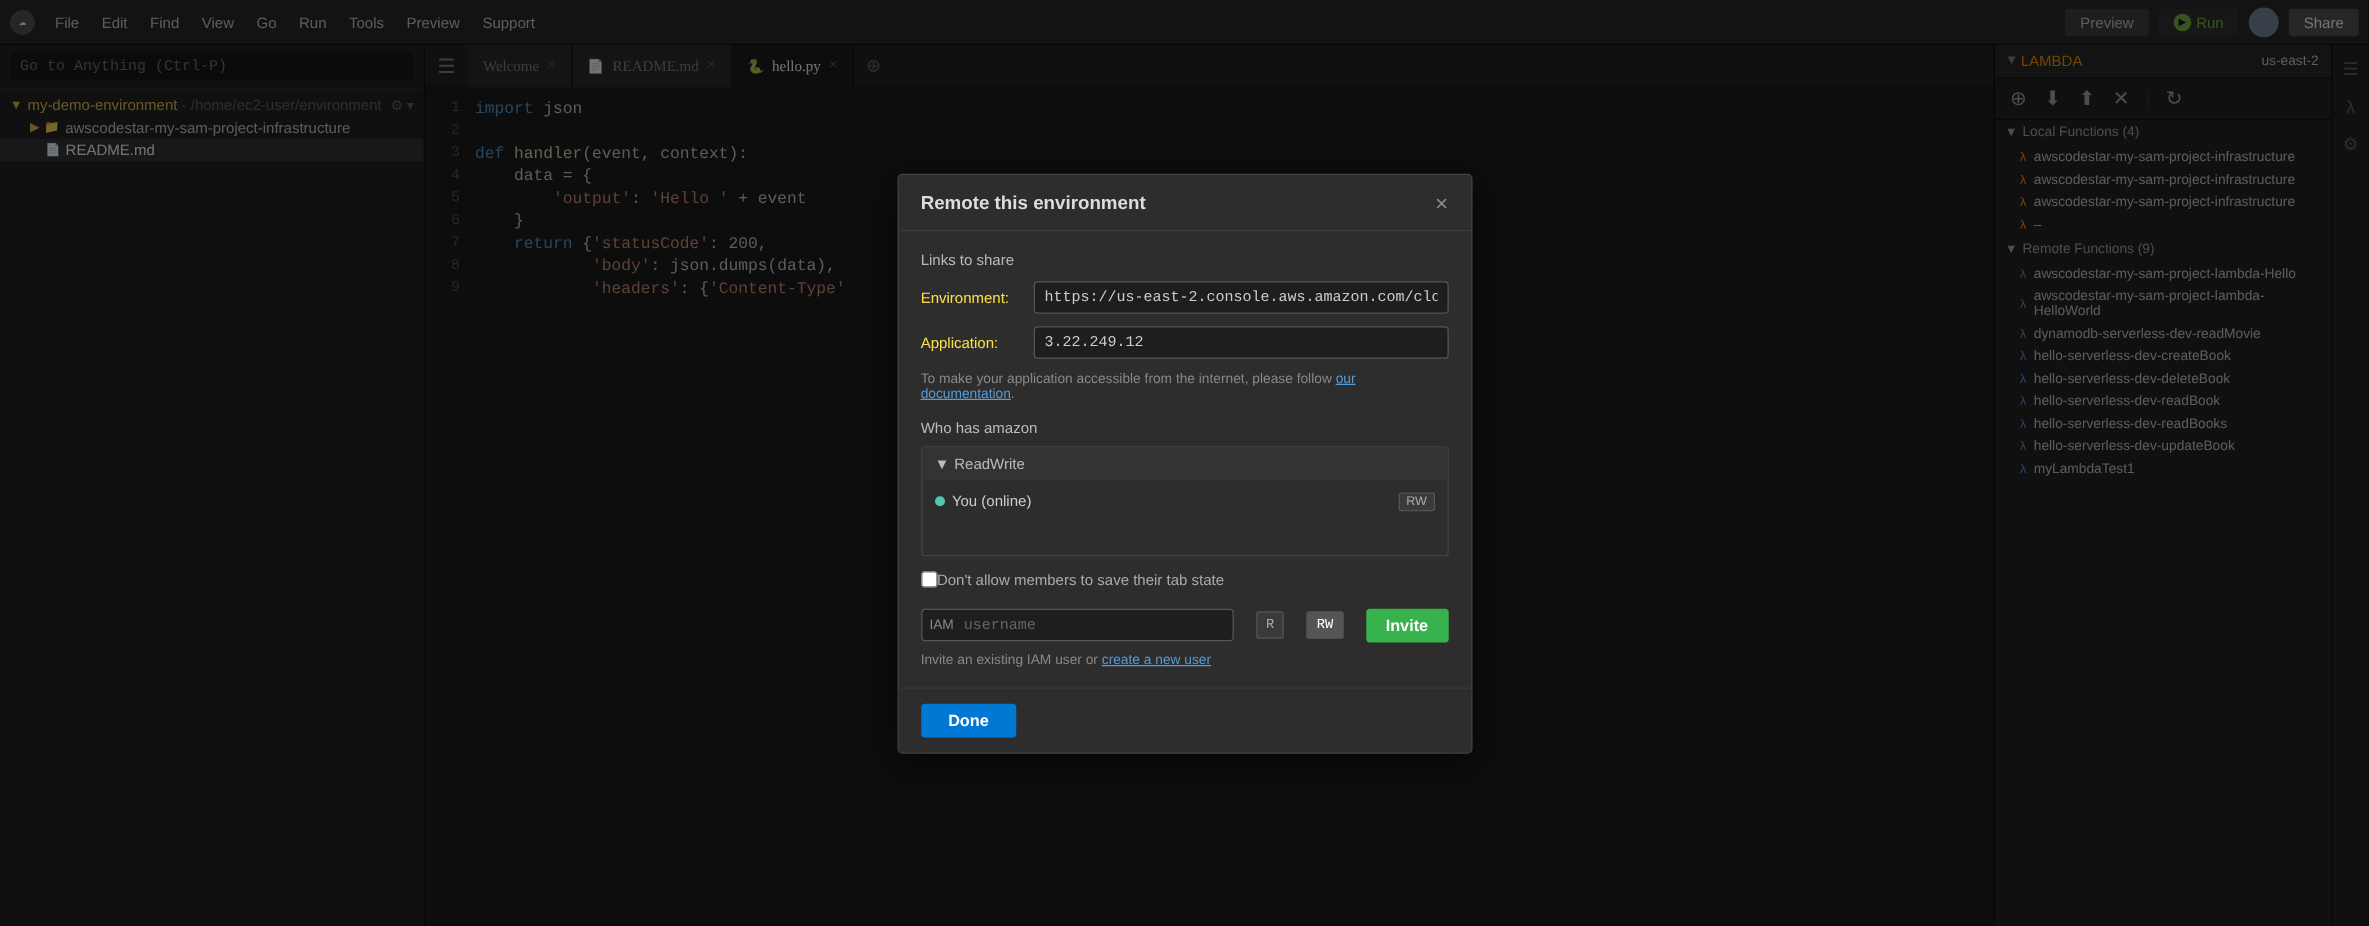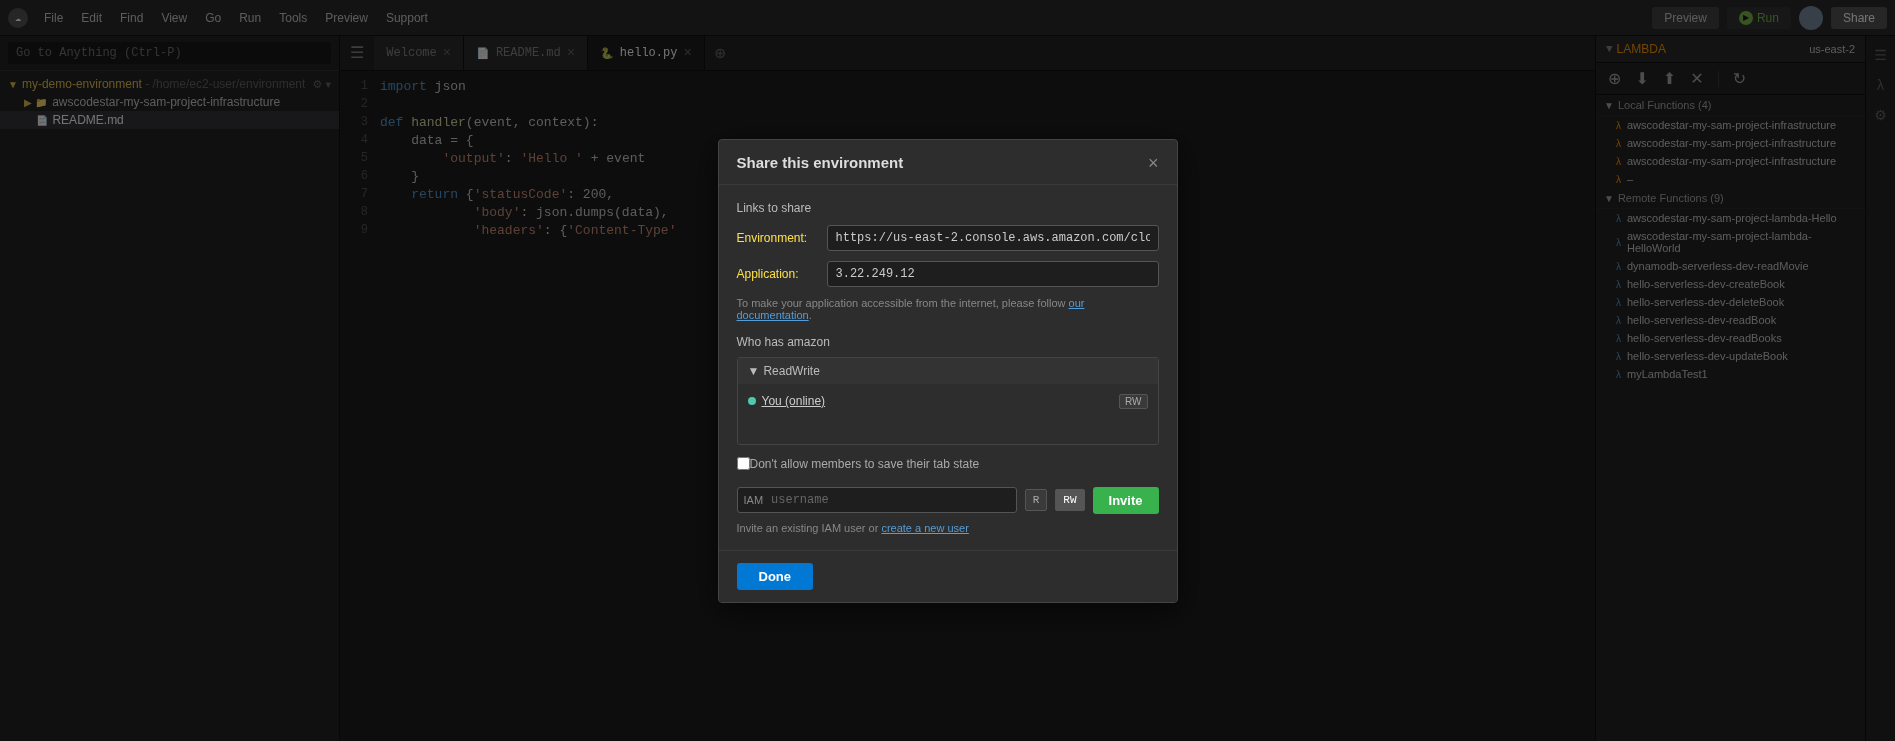--- a/index.html
+++ b/index.html
@@ -28,21 +28,21 @@
     .tree-item.active { background: #37373d; }
     .tree-icon { margin-right: 4px; font-size: 10px; flex-shrink: 0; }
     .tree-label { overflow: hidden; text-overflow: ellipsis; color: #ccc; }
     .tree-settings { margin-left: auto; color: #666; font-size: 11px; }
     .folder-yellow { color: #e8c24e; }
 
     
     .editor-area { flex: 1; display: flex; flex-direction: column; overflow: hidden; }
     .tabs-bar { background: #252525; display: flex; align-items: center; height: 35px; border-bottom: 1px solid #111; overflow: hidden; }
     .hamburger { padding: 0 10px; color: #888; cursor: pointer; font-size: 16px; flex-shrink: 0; }
-    .tab { display: flex; align-items: center; padding: 0 12px; height: 35px; background: #2d2d2d; border-right: 1px solid #111; cursor: pointer; font-size: 12px; color: #888; gap: 6px; font-family: Liberation Mono, monospace; flex-shrink: 0; }
+    .tab { display: flex; align-items: center; padding: 0 12px; height: 35px; background: #2d2d2d; border-right: 1px solid #111; cursor: pointer; font-size: 12px; color: #888; gap: 6px; font-family: Liberation Serif, serif; flex-shrink: 0; }
     .tab.active { background: #1e1e1e; color: #fff; }
     .tab-close { color: #666; font-size: 14px; cursor: pointer; line-height: 1; }
     .tab-add { padding: 0 10px; color: #666; font-size: 18px; cursor: pointer; }
     .tab-icon { font-size: 11px; }
     .tab-icon-orange { color: #f0a500; }
 
     
     .code-editor { flex: 1; background: #1e1e1e; overflow: auto; padding: 8px 0; position: relative; }
     .code-line { display: flex; min-height: 18px; }
     .line-num { width: 40px; text-align: right; padding-right: 12px; color: #555; font-size: 12px; flex-shrink: 0; user-select: none; }
@@ -79,29 +79,29 @@
     .form-input { flex: 1; background: #1e1e1e; border: 1px solid #555; color: #ccc; padding: 5px 8px; border-radius: 3px; font-size: 12px; font-family: inherit; }
     .form-note { font-size: 11px; color: #888; margin-bottom: 14px; font-family: -apple-system, sans-serif; }
     .form-note a { color: #569cd6; text-decoration: underline; cursor: pointer; }
 
     .who-access-title { color: #bbb; font-size: 12px; margin-bottom: 8px; font-family: -apple-system, sans-serif; }
     .access-section { border: 1px solid #444; border-radius: 3px; margin-bottom: 12px; }
     .access-section-header { display: flex; align-items: center; padding: 6px 10px; background: #333; font-size: 12px; color: #bbb; font-family: -apple-system, sans-serif; gap: 4px; cursor: pointer; }
     .access-items { padding: 6px 0; min-height: 60px; }
     .access-item { display: flex; align-items: center; padding: 4px 10px; font-size: 12px; font-family: -apple-system, sans-serif; }
     .online-dot { width: 8px; height: 8px; background: #4ec9b0; border-radius: 50%; margin-right: 6px; flex-shrink: 0; }
-    .access-name { flex: 1; color: #ccc; text-decoration: underline; }
+    .access-name { flex: 1; color: #ccc; }
     .access-badge { background: #3a3a3a; border: 1px solid #555; color: #aaa; padding: 1px 5px; border-radius: 2px; font-size: 10px; }
 
     .checkbox-row { display: flex; align-items: center; gap: 0; margin-bottom: 16px; }
     .checkbox-row input[type=checkbox] { width: 13px; height: 13px; cursor: pointer; }
     .checkbox-label { color: #aaa; font-size: 12px; font-family: -apple-system, sans-serif; }
 
     .invite-title { color: #7ac1ff; font-size: 12px; margin-bottom: 8px; font-family: -apple-system, sans-serif; font-weight: 600; }
-    .invite-row { display: flex; align-items: center; gap: 8px; margin-bottom: 8px; }
+    .invite-row { display: flex; align-items: center; gap: 18px; margin-bottom: 8px; }
     .invite-input-wrap { flex: 1; display: flex; align-items: center; background: #1e1e1e; border: 1px solid #555; border-radius: 3px; padding: 0 6px; }
     .iam-label { color: #888; font-size: 11px; margin-right: 4px; font-family: -apple-system, sans-serif; }
     .invite-input { background: none; border: none; color: #ccc; padding: 5px 4px; font-size: 12px; font-family: inherit; flex: 1; outline: none; }
     .invite-input::placeholder { color: #666; }
     .perm-btn { background: #3a3a3a; border: 1px solid #555; color: #aaa; padding: 4px 7px; border-radius: 2px; font-size: 11px; cursor: pointer; font-family: inherit; }
     .perm-btn.active { background: #555; color: #fff; }
     .invite-btn { background: #37b24d; border: none; color: #fff; padding: 6px 16px; border-radius: 3px; font-size: 13px; cursor: pointer; font-family: -apple-system, sans-serif; font-weight: 600; }
     .invite-note { font-size: 11px; color: #888; font-family: -apple-system, sans-serif; }
     .invite-note a { color: #569cd6; text-decoration: underline; cursor: pointer; }
 
@@ -308,21 +308,21 @@
     <button class="side-icon-btn" title="Environment">☰</button>
     <button class="side-icon-btn" title="Lambda">λ</button>
     <button class="side-icon-btn" title="Settings">⚙</button>
   </div>
 </div>
 
 <div class="modal-overlay">
   <div class="modal">
 
     <div class="modal-header">
-      <span class="modal-title">Share this environment</span>
+      <span class="modal-title">Remote this environment</span>
       <button class="modal-close">×</button>
     </div>
 
     <div class="modal-body">
 
       <div class="section-title">Links to share</div>
       <div class="form-row">
         <span class="form-label">Environment:</span>
         <input class="form-input" readonly="" value="https://us-east-2.console.aws.amazon.com/cloud9/ide/f201b1c8e0a9-" style="">
       </div>

